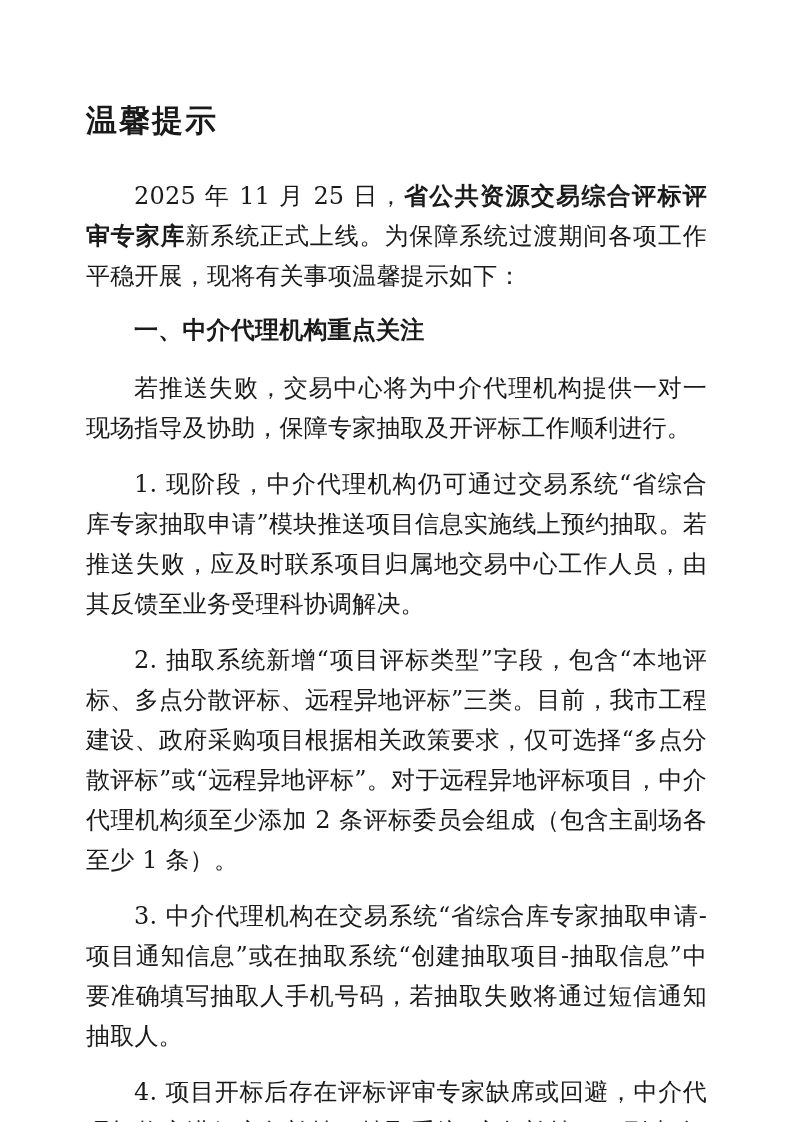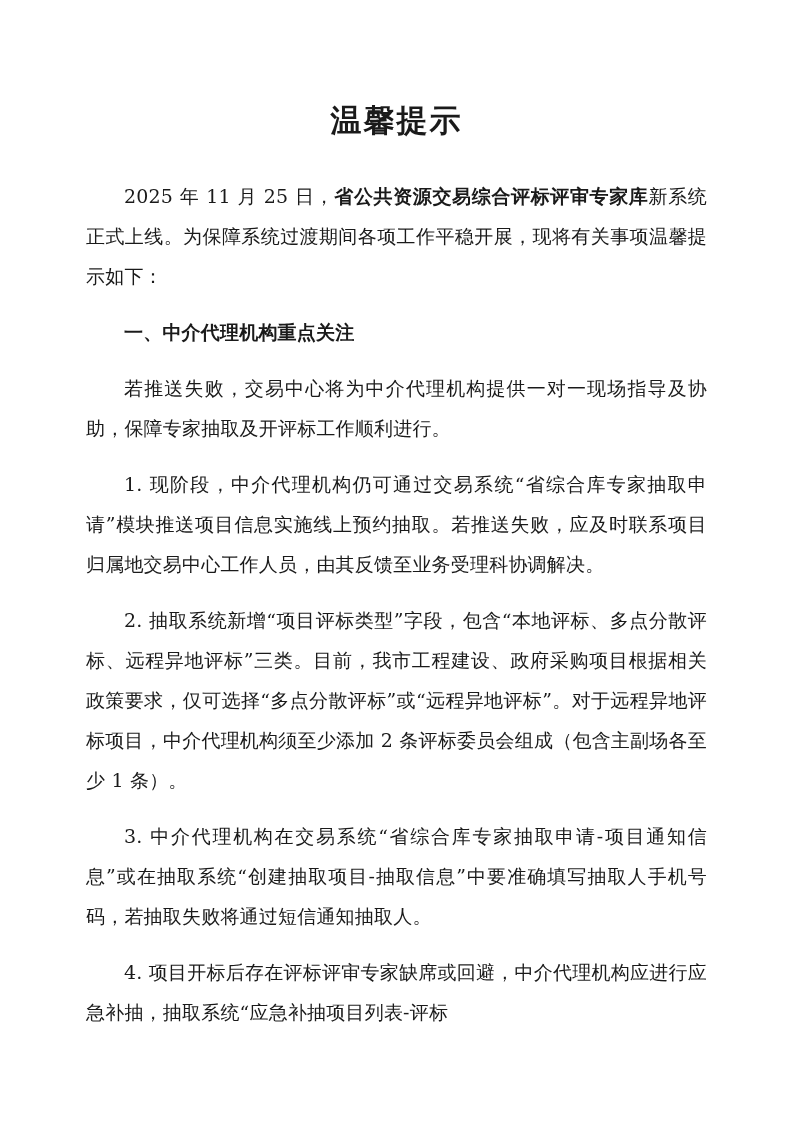--- a/index.html
+++ b/index.html
@@ -15,38 +15,39 @@
   }
   .page {
     box-sizing: border-box;
     width: 793px;
     height: 1122px;
     padding: 78px 86px 60px 86px;
     background: #ffffff;
     position: relative;
   }
   .doc-title {
-    text-align: center;
+    text-align: left;
     font-size: 31px;
     font-weight: bold;
     letter-spacing: 2px;
     margin: 22px 0 34px 0;
     font-family: "DejaVu Serif", "Liberation Serif", serif;
   }
   .para {
-    font-size: 19px;
+    font-size: 24px;
     line-height: 40px;
     text-align: justify;
     text-justify: inter-ideograph;
     margin: 16px 0 2px 0;
     text-indent: 2em;
     letter-spacing: 0.2px;
   }
   .para.heading {
     font-weight: bold;
+    font-family: Liberation Mono, monospace;
   }
   .para .em {
     font-weight: bold;
   }
   .para-inline {
     display: inline;
   }
 </style>
 </head>
 <body>

